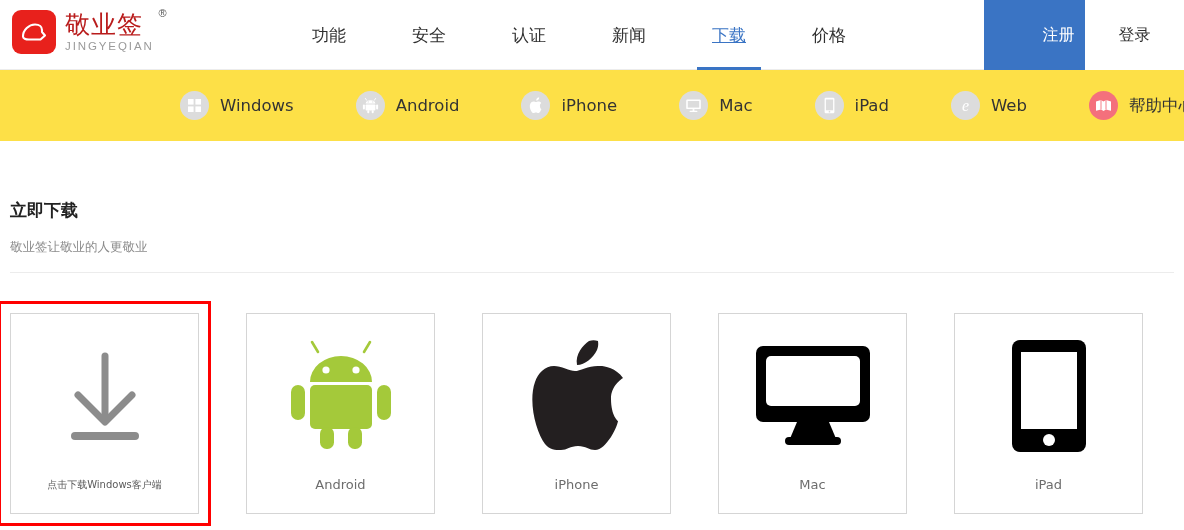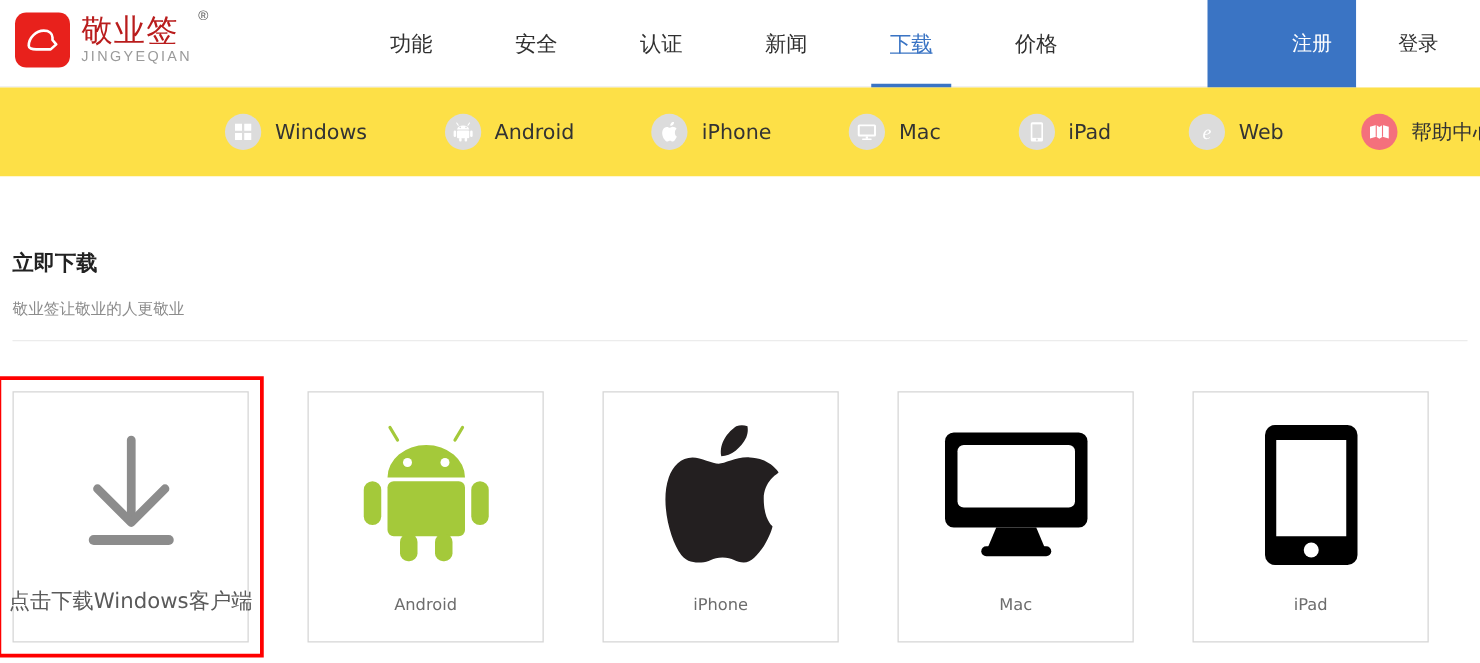--- a/index.html
+++ b/index.html
@@ -87,21 +87,21 @@
   }
 
   .auth {
     position: absolute;
     right: 0; top: 0;
     height: 70px;
     display: flex;
     align-items: stretch;
   }
   .btn-register {
-    width: 119px; height: 70px;
+    width: 101px; height: 70px;
     background: #3a74c4;
     color: #ffffff;
     font-size: 16px;
     display: flex;
     align-items: center;
     justify-content: center;
     cursor: pointer;
     font-family: "DejaVu Sans", sans-serif;
     padding-left: 48px;
   }
@@ -198,21 +198,21 @@
     justify-content: center;
     width: 100%;
   }
   .card-label {
     font-size: 13px;
     color: #6d6d6d;
     padding-bottom: 21px;
     font-family: "DejaVu Sans", sans-serif;
     white-space: nowrap;
   }
-  .card-label.cn { font-size: 17px; color: #5a5a5a; }
+  .card-label.cn { font-size: 10px; color: #5a5a5a; }
 
   .highlight-box {
     position: absolute;
     left: -12px; top: -12px;
     width: 213px; height: 225px;
     border: 3px solid #ff0000;
     pointer-events: none;
   }
 </style>
 </head>

